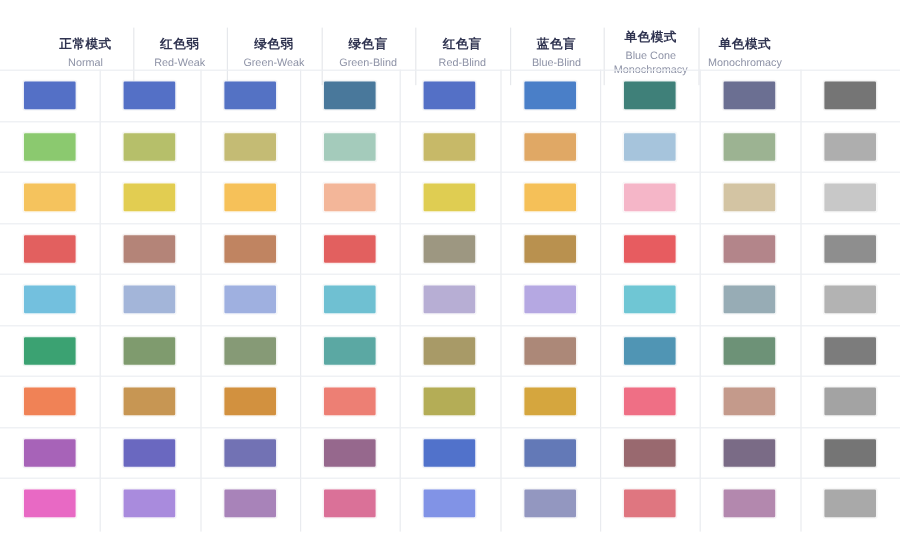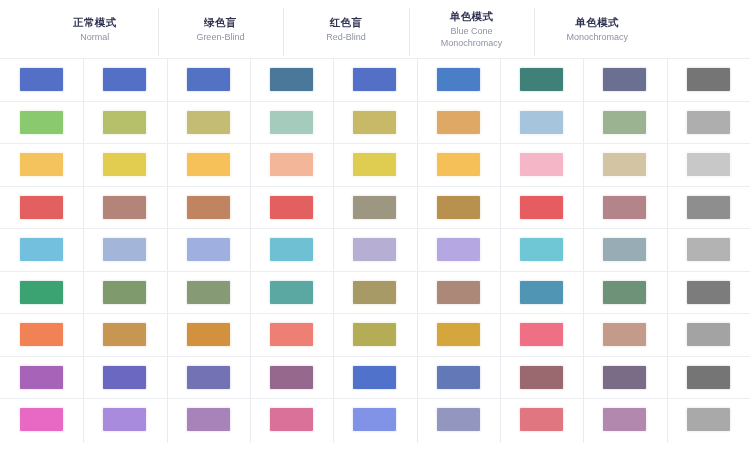--- a/index.html
+++ b/index.html
@@ -18,21 +18,21 @@
     position: relative;
     width: 750px;
     height: 460px;
     background: #ffffff;
   }
 
   
   .header-row {
     position: absolute;
     left: 0;
-    top: 0;
+    top: 15px;
     width: 660px;
     height: 58px;
     display: flex;
     box-sizing: border-box;
     padding-left: 32px;
   }
   .header-cell {
     flex: 1 1 0;
     position: relative;
     display: flex;
@@ -131,26 +131,38 @@
 <body>
 
 <div id="matrix">
 
   <div class="header-row">
       <div class="header-cell">
         <div class="hdr-cn">正常模式</div>
         <div class="hdr-en">Normal</div>
       </div>
       <div class="header-cell">
+        <div class="hdr-cn">红色弱</div>
+        <div class="hdr-en">Red-Weak</div>
+      </div>
+      <div class="header-cell">
+        <div class="hdr-cn">绿色弱</div>
+        <div class="hdr-en">Green-Weak</div>
+      </div>
+      <div class="header-cell">
         <div class="hdr-cn">绿色盲</div>
         <div class="hdr-en">Green-Blind</div>
       </div>
       <div class="header-cell">
         <div class="hdr-cn">红色盲</div>
         <div class="hdr-en">Red-Blind</div>
+      </div>
+      <div class="header-cell">
+        <div class="hdr-cn">蓝色盲</div>
+        <div class="hdr-en">Blue-Blind</div>
       </div>
       <div class="header-cell">
         <div class="hdr-cn">单色模式</div>
         <div class="hdr-en">Blue Cone
 Monochromacy</div>
       </div>
       <div class="header-cell">
         <div class="hdr-cn">单色模式</div>
         <div class="hdr-en">Monochromacy</div>
       </div>

